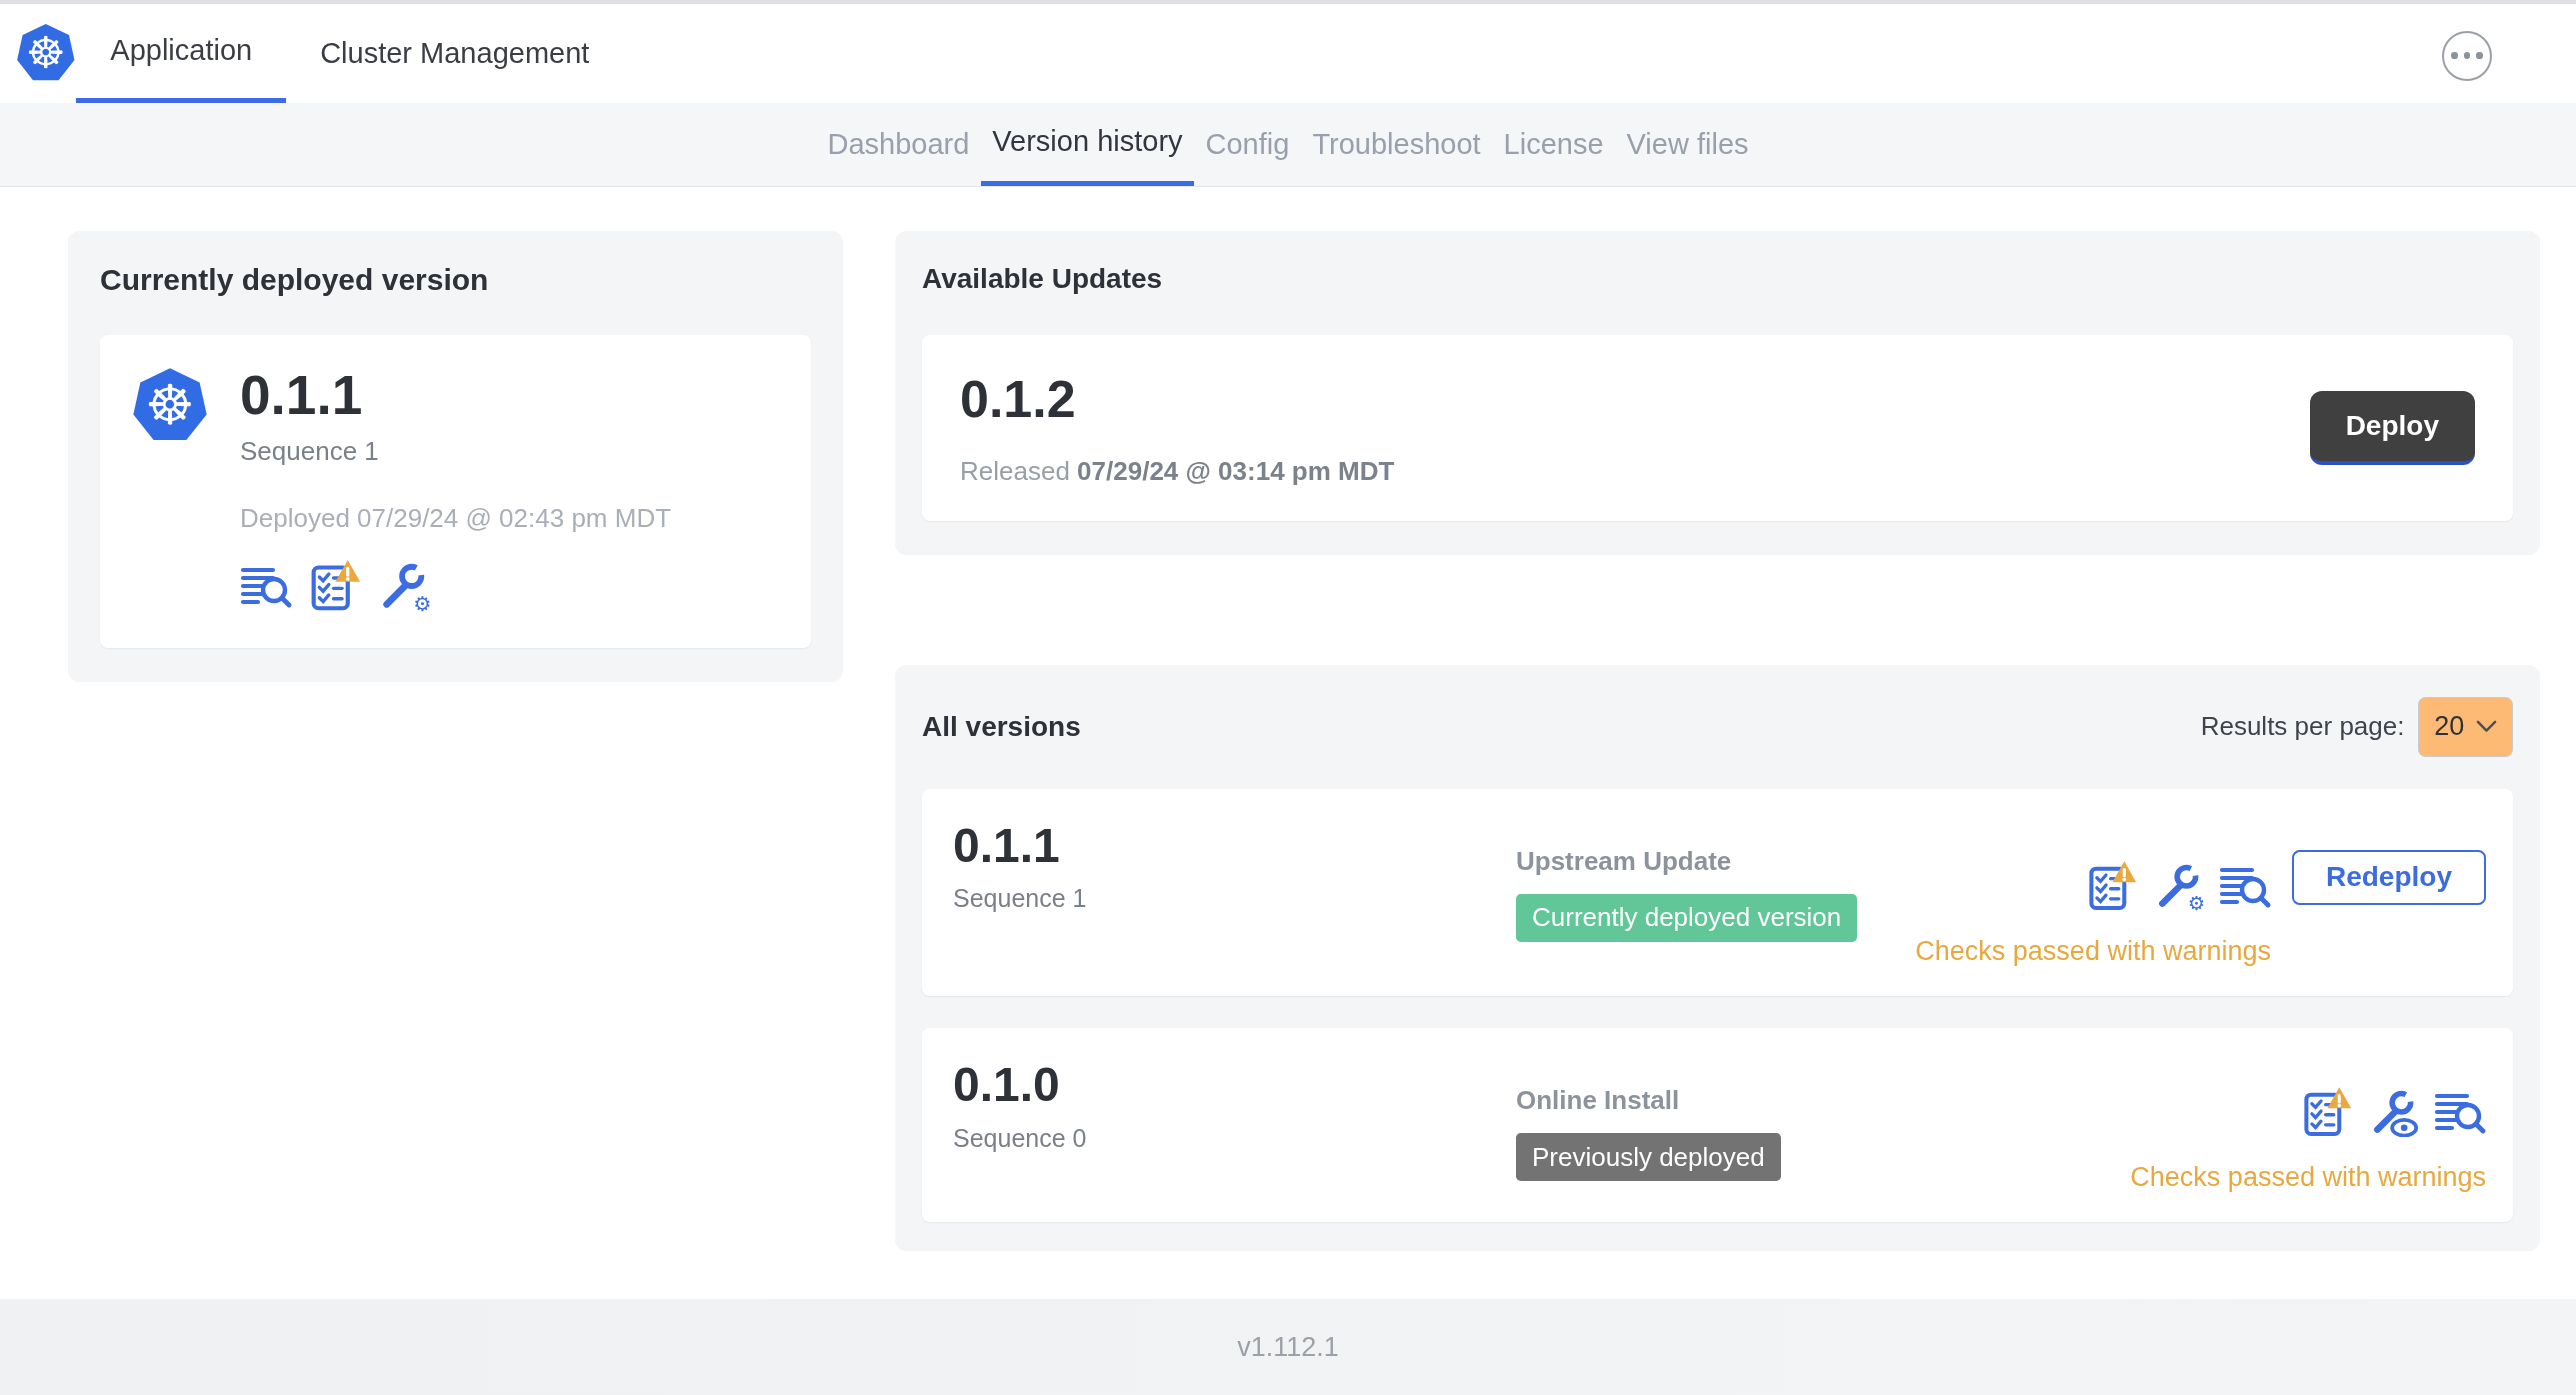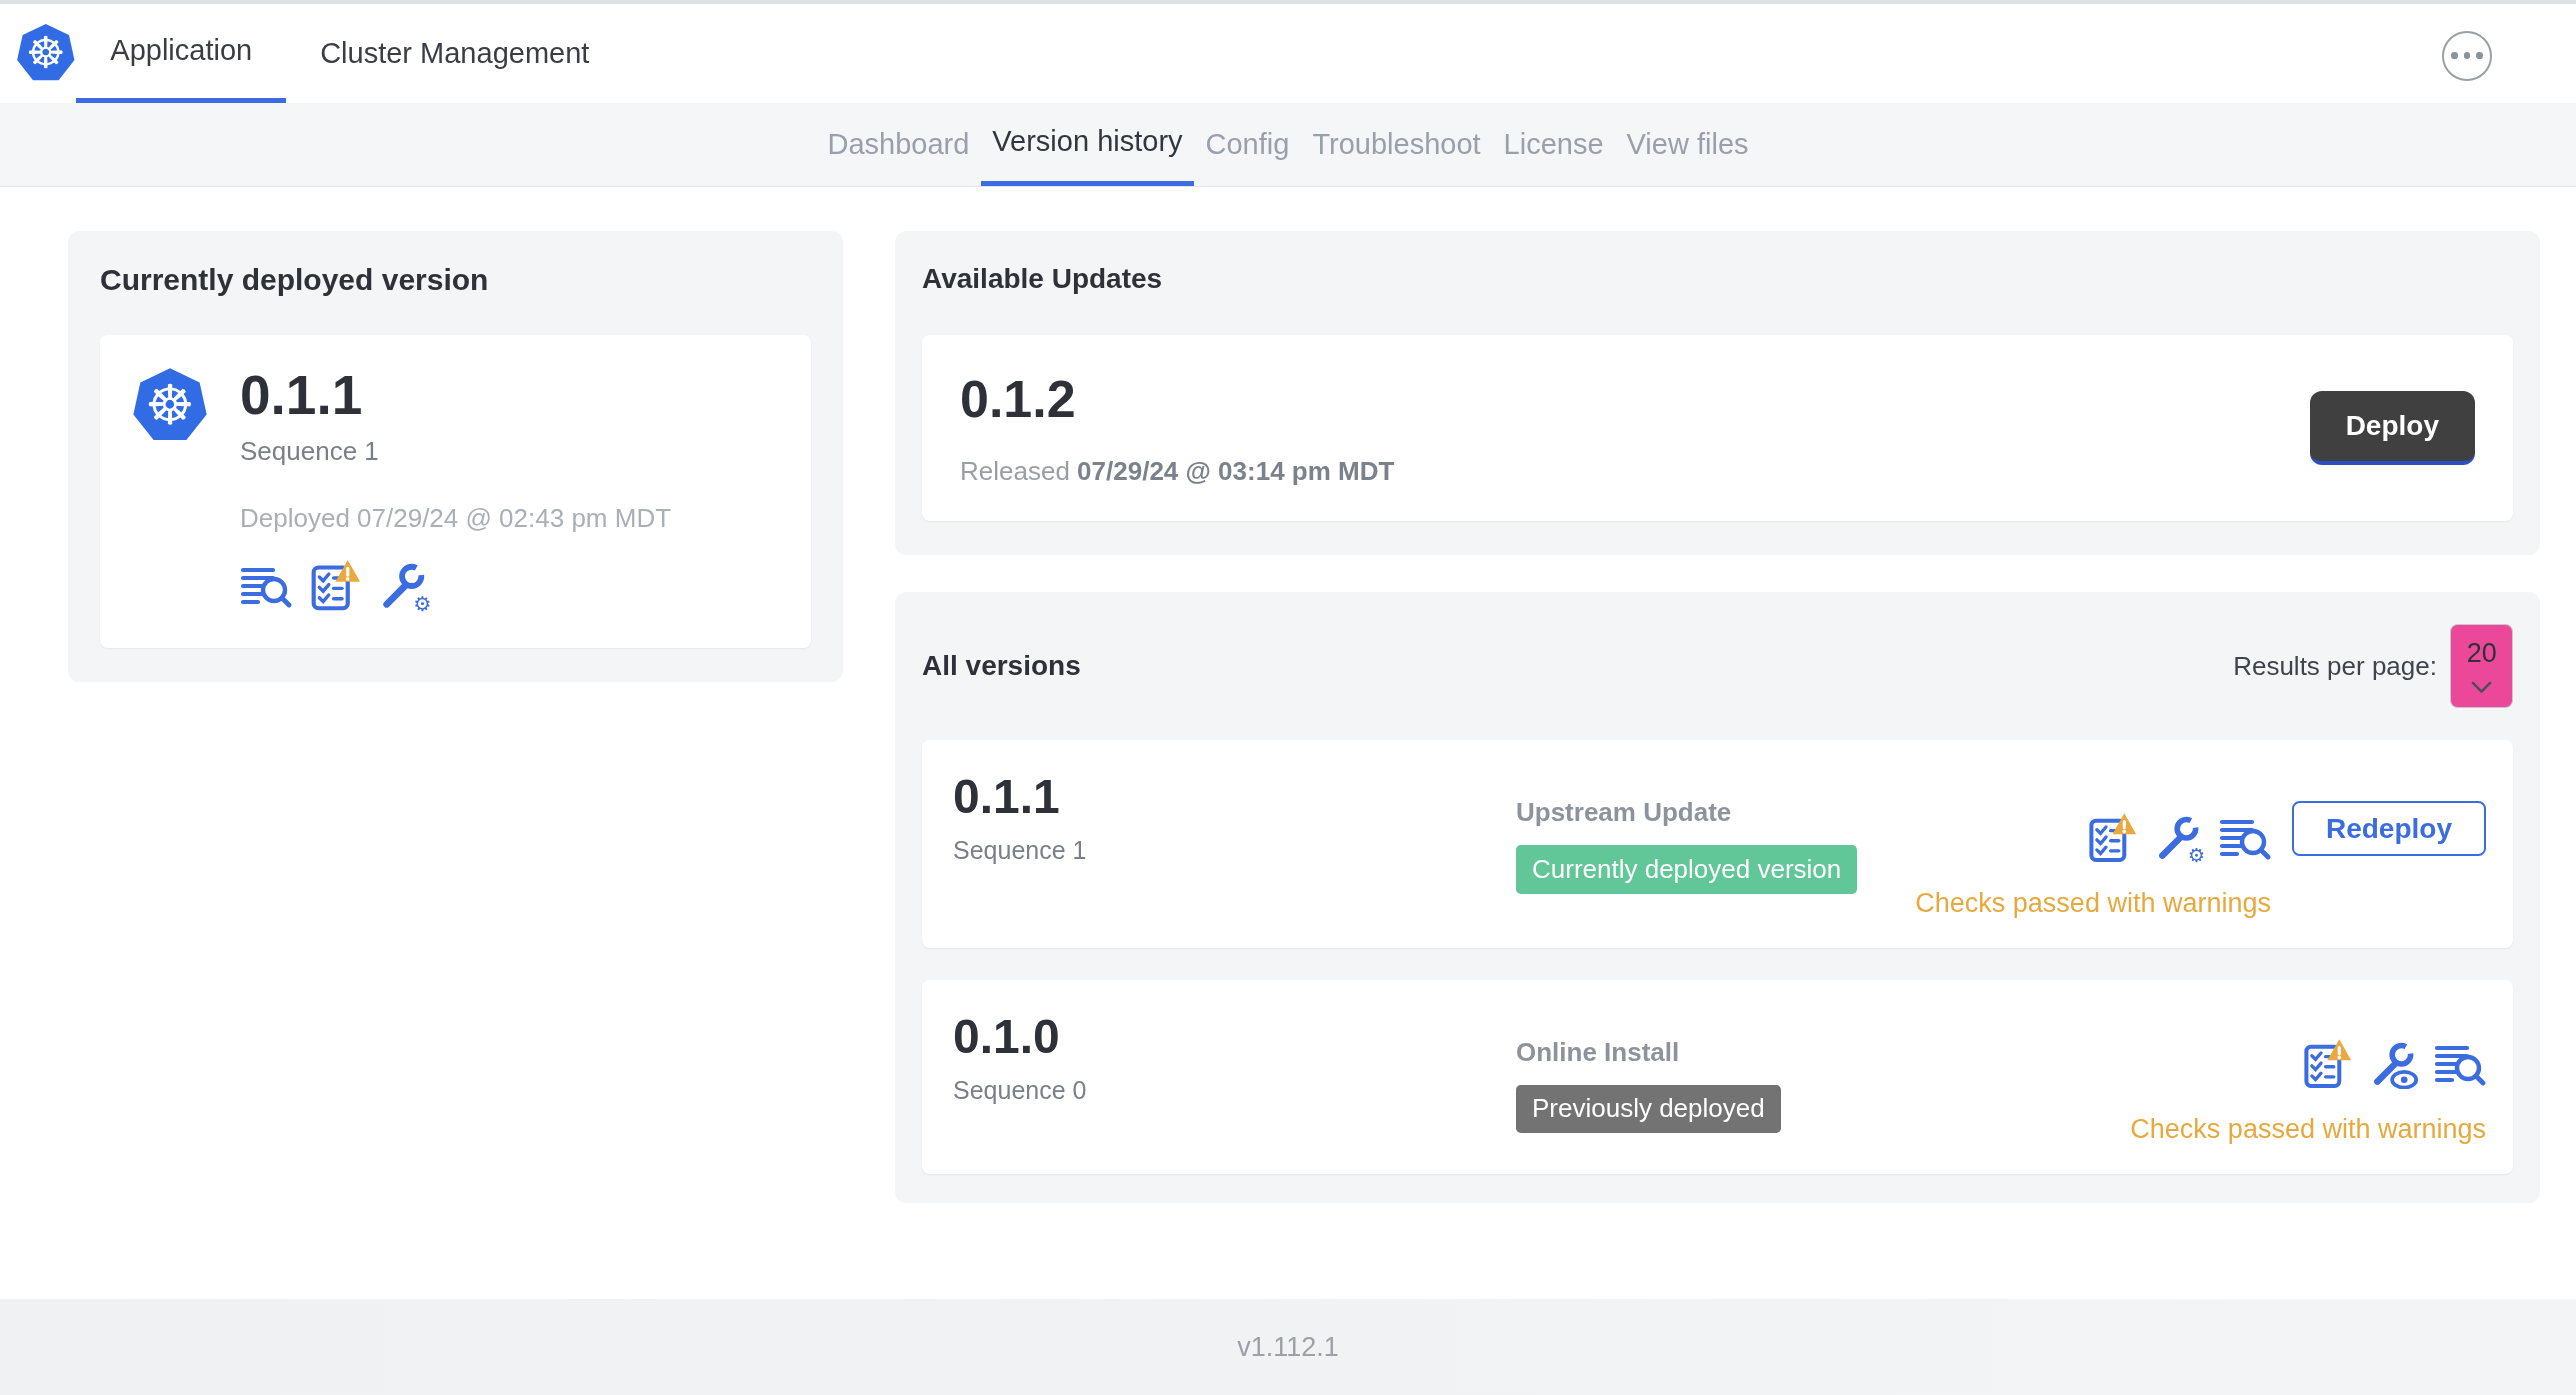--- a/index.html
+++ b/index.html
@@ -39,36 +39,36 @@
   .logo-card { width:78px; height:78px; flex:0 0 78px; }
   .logo-card span { font-size:55px; }
   .cv-version { font-size:55px; font-weight:700; line-height:1.05; color:#2e3238; }
   .cv-sequence { margin-top:11.5px; font-size:26px; color:#7a8089; }
   .cv-deployed { margin-top:36px; font-size:26px; color:#aaafb7; }
   .icon-row { display:flex; align-items:center; gap:15.3px; }
   .cv-icons { margin-top:25px; }
   .action-icon { cursor:pointer; display:inline-flex; }
 
   
-  .right-col { flex:1; display:flex; flex-direction:column; gap:37px; }
+  .right-col { flex:1; display:flex; flex-direction:column; gap:110px; }
   .updates-card { padding:32px 27px 34px; }
   .updates-inner { margin-top:40px; padding:34px 38px; display:flex; align-items:center; justify-content:space-between; }
   .upd-version { font-size:52px; font-weight:700; color:#2e3238; }
   .upd-released { margin-top:27px; font-size:26px; color:#989ea6; }
   .upd-released b { color:#7b828c; font-weight:700; }
   .btn-deploy { background:#404040; border:none; border-bottom:4.8px solid #2d50c0; border-radius:12px;
                 color:#fff; font-size:28px; font-weight:700; padding:19px 36px; cursor:pointer;
                 font-family:inherit; }
 
   .versions-card { padding:32px 27px 29px; }
   .versions-head { display:flex; align-items:center; justify-content:space-between; }
   .rpp { display:flex; align-items:center; gap:13.4px; }
   .rpp-label { font-size:26px; color:#3f444c; }
-  .rpp-select { background:#ec4899; border:1.9px solid #c6cad0; border-radius:7.6px; padding:13.4px 15.3px;
-                font-size:27px; color:#2e3238; display:flex; align-items:center; gap:11.5px; cursor:pointer;flex-direction:column; }
+  .rpp-select { background:#fdba74; border:1.9px solid #c6cad0; border-radius:7.6px; padding:13.4px 15.3px;
+                font-size:27px; color:#2e3238; display:flex; align-items:center; gap:11.5px; cursor:pointer; }
 
   .version-row { margin-top:32px; padding:32px 27px 29px 31px; display:flex; }
   .col-version { width:563px; }
   .vr-version { font-size:48px; font-weight:700; color:#2e3238; line-height:1.05; }
   .vr-sequence { margin-top:13.4px; font-size:25px; color:#7a8089; }
   .vr-files { margin-top:7.6px; font-size:25px; color:#7a8089; display:flex; gap:21px; }
   .view-diff { color:#2f62e0; text-decoration:underline; cursor:pointer; }
   .col-source { flex:1; padding-top:25px; }
   .vr-source { font-size:26px; font-weight:700; color:#8d939c; }
   .badge { display:inline-block; margin-top:17px; padding:8.6px 16px; border-radius:4.8px;

